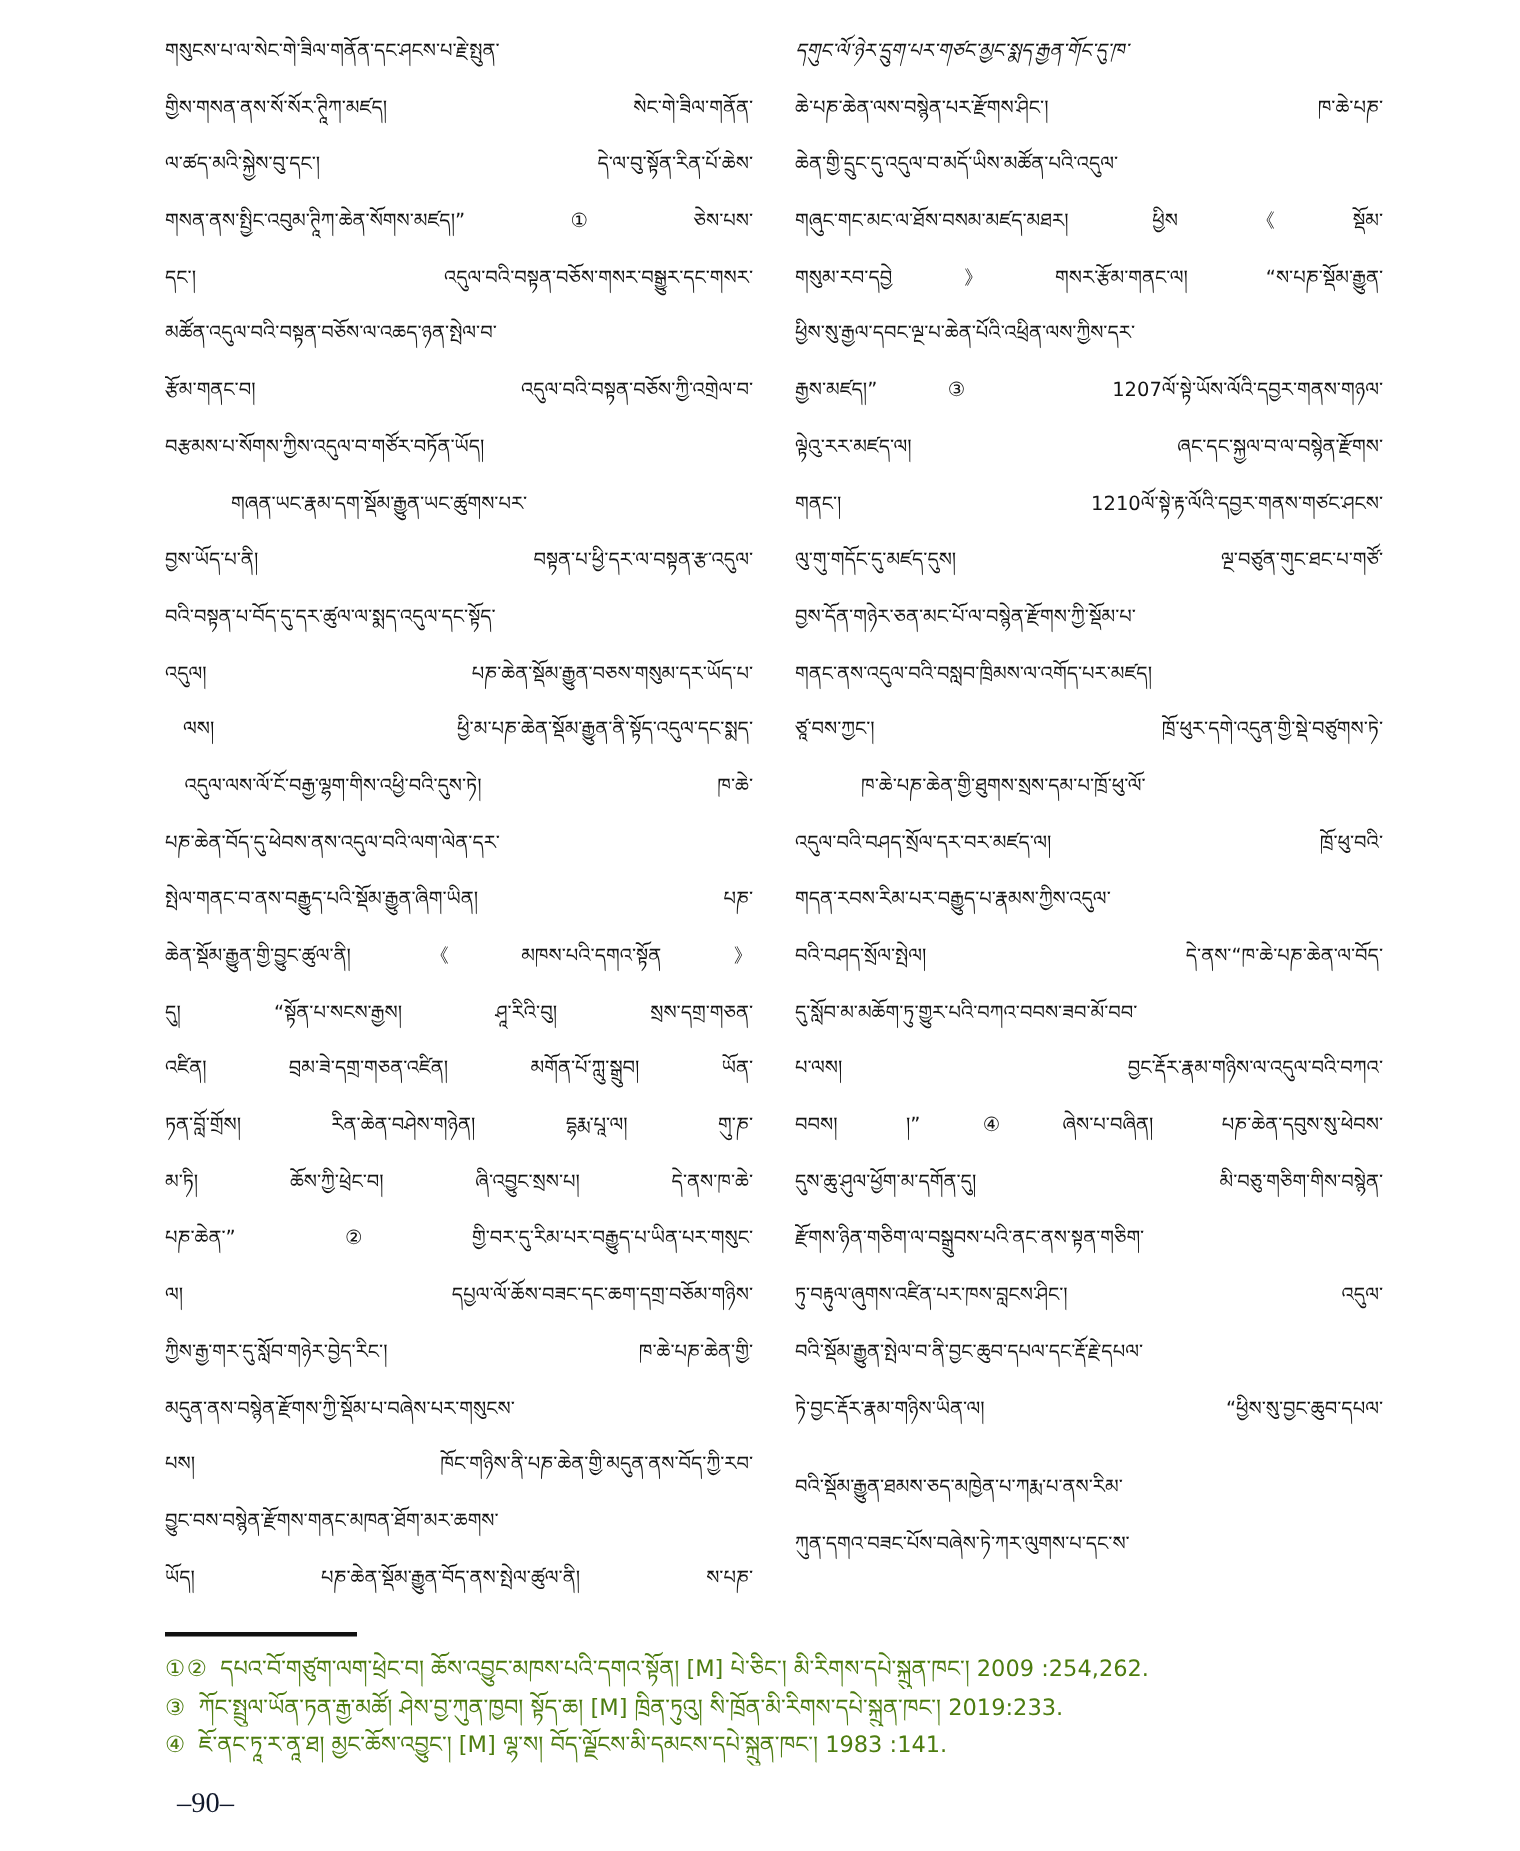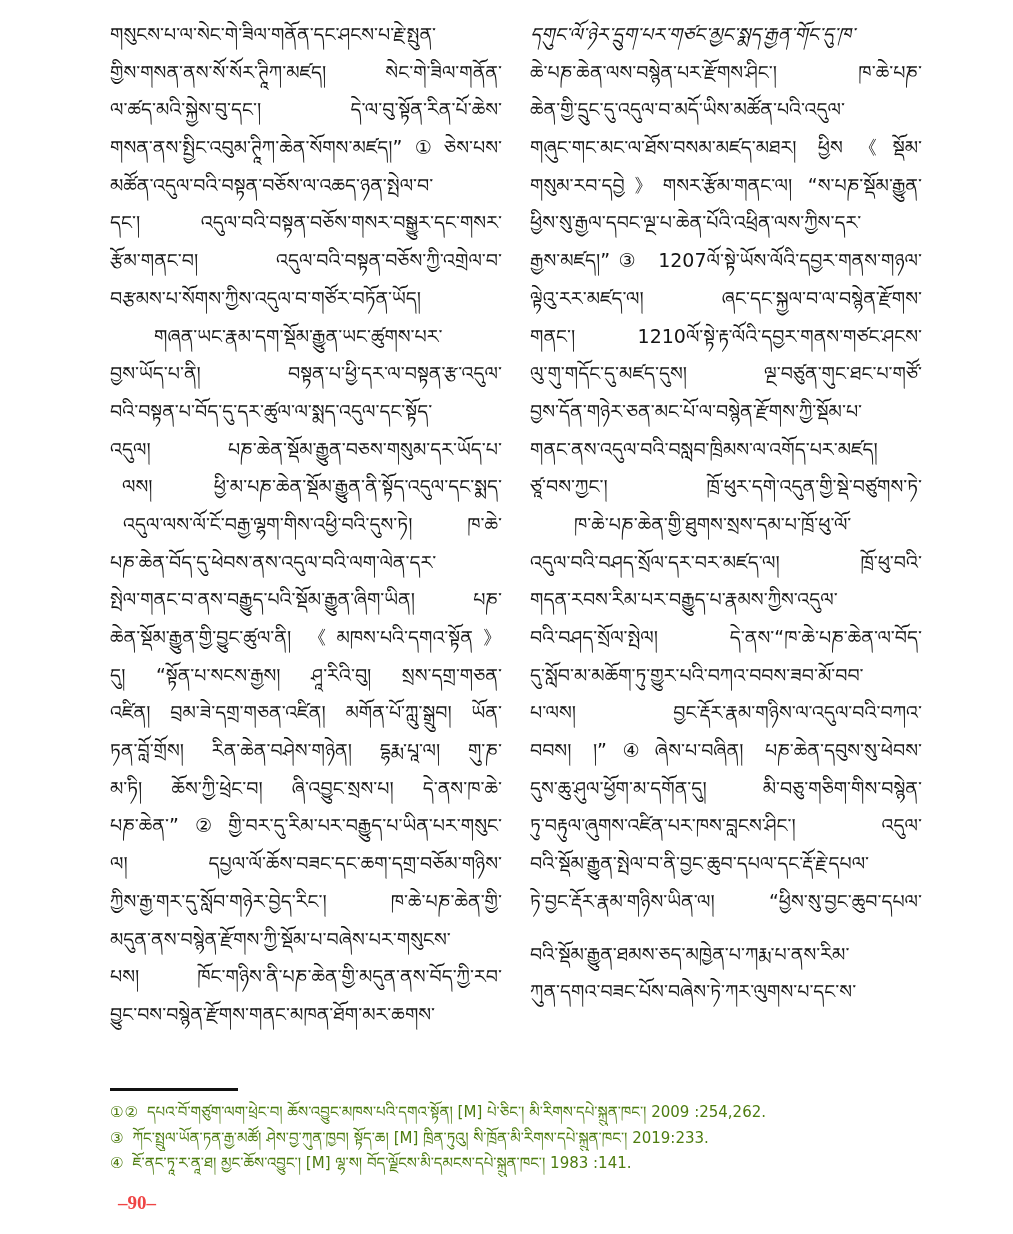--- a/index.html
+++ b/index.html
@@ -7,54 +7,54 @@
     width:1013px;height:1234px;position:relative;overflow:hidden;
     font-family:"DejaVu Sans",sans-serif;color:#141414;
   }
   .page{position:absolute;inset:0;background:#ffffff;}
   .columns{
     position:absolute;left:110px;top:16px;width:812px;height:1062px;
     display:flex;gap:28px;
   }
   .column{width:392px;height:100%;overflow:hidden;}
   .tib-line{
-    height:37.7px;line-height:37.7px;font-size:19px;
+    height:37.7px;line-height:37.7px;font-size:13px;
     white-space:nowrap;overflow:hidden;
     text-align:justify;
   }
   .tib-line.indent{padding-left:44px;}
   .fn-rule{
     position:absolute;left:110px;top:1088px;width:128px;height:3px;
     background:#111;
   }
   .footnotes{
     position:absolute;left:110px;top:1100px;width:812px;
     font-size:15px;color:#4d7c0f;
   }
   .footnote{
     height:25.5px;line-height:25.5px;white-space:nowrap;overflow:hidden;
   }
   .fn-marker{margin-right:8px;letter-spacing:1px;}
   .page-number{
     position:absolute;left:118px;top:1192px;
-    font-family:"Liberation Serif",serif;font-size:19px;color:#ef4444;font-weight:bold;
+    font-family:"Liberation Serif",serif;font-size:19px;color:#0f172a;
   }
 </style>
 </head>
 <body>
 
 <div class="page">
   <main class="columns">
     <section class="column" id="col-left">
         <div class="tib-line" style="text-align-last: justify;">གསུངས་པ་ལ་སེང་གེ་ཟིལ་གནོན་དང་ཤངས་པ་རྗེ་སྤུན་</div>
         <div class="tib-line" style="text-align-last: justify;">གྱིས་གསན་ནས་སོ་སོར་ཊཱིཀ་མཛད། སེང་གེ་ཟིལ་གནོན་</div>
         <div class="tib-line" style="text-align-last: justify;">ལ་ཚད་མའི་སྐྱེས་བུ་དང་། དེ་ལ་བུ་སྟོན་རིན་པོ་ཆེས་</div>
         <div class="tib-line" style="text-align-last: justify;">གསན་ནས་སྤྱིང་འབུམ་ཊཱིཀ་ཆེན་སོགས་མཛད།”①ཅེས་པས་</div>
+        <div class="tib-line" style="text-align-last: justify;">དང་། འདུལ་བའི་བསྟན་བཅོས་གསར་བསྒྱུར་དང་གསར་</div>
         <div class="tib-line" style="text-align-last: justify;">མཚོན་འདུལ་བའི་བསྟན་བཅོས་ལ་འཆད་ཉན་སྤེལ་བ་</div>
-        <div class="tib-line" style="text-align-last: justify;">དང་། འདུལ་བའི་བསྟན་བཅོས་གསར་བསྒྱུར་དང་གསར་</div>
         <div class="tib-line" style="text-align-last: justify;">རྩོམ་གནང་བ། འདུལ་བའི་བསྟན་བཅོས་ཀྱི་འགྲེལ་བ་</div>
         <div class="tib-line">བརྩམས་པ་སོགས་ཀྱིས་འདུལ་བ་གཙོར་བཏོན་ཡོད།</div>
         <div class="tib-line indent" style="text-align-last: justify;">གཞན་ཡང་རྣམ་དག་སྡོམ་རྒྱུན་ཡང་ཚུགས་པར་</div>
         <div class="tib-line" style="text-align-last: justify;">བྱས་ཡོད་པ་ནི། བསྟན་པ་ཕྱི་དར་ལ་བསྟན་རྩ་འདུལ་</div>
         <div class="tib-line" style="text-align-last: justify;">བའི་བསྟན་པ་བོད་དུ་དར་ཚུལ་ལ་སྨད་འདུལ་དང་སྟོད་</div>
         <div class="tib-line" style="text-align-last: justify;">འདུལ། པཎ་ཆེན་སྡོམ་རྒྱུན་བཅས་གསུམ་དར་ཡོད་པ་</div>
         <div class="tib-line" style="text-align-last: justify; margin-left: 12px;">ལས། ཕྱི་མ་པཎ་ཆེན་སྡོམ་རྒྱུན་ནི་སྟོད་འདུལ་དང་སྨད་</div>
         <div class="tib-line" style="text-align-last: justify; margin-left: 13px;">འདུལ་ལས་ལོ་ངོ་བརྒྱ་ལྷག་གིས་འཕྱི་བའི་དུས་ཏེ། ཁ་ཆེ་</div>
         <div class="tib-line" style="text-align-last: justify;">པཎ་ཆེན་བོད་དུ་ཕེབས་ནས་འདུལ་བའི་ལག་ལེན་དར་</div>
         <div class="tib-line" style="text-align-last: justify;">སྤེལ་གནང་བ་ནས་བརྒྱུད་པའི་སྡོམ་རྒྱུན་ཞིག་ཡིན། པཎ་</div>
@@ -62,20 +62,21 @@
         <div class="tib-line" style="text-align-last: justify;">དུ། “སྟོན་པ་སངས་རྒྱས། ཤཱ་རིའི་བུ། སྲས་དགྲ་གཅན་</div>
         <div class="tib-line" style="text-align-last: justify;">འཛིན། བྲམ་ཟེ་དགྲ་གཅན་འཛིན། མགོན་པོ་ཀླུ་སྒྲུབ། ཡོན་</div>
         <div class="tib-line" style="text-align-last: justify;">ཏན་བློ་གྲོས། རིན་ཆེན་བཤེས་གཉེན། དྷརྨ་པཱ་ལ། གུ་ཎ་</div>
         <div class="tib-line" style="text-align-last: justify;">མ་ཏི། ཆོས་ཀྱི་ཕྲེང་བ། ཞི་འབྱུང་སྲས་པ། དེ་ནས་ཁ་ཆེ་</div>
         <div class="tib-line" style="text-align-last: justify;">པཎ་ཆེན་”②གྱི་བར་དུ་རིམ་པར་བརྒྱུད་པ་ཡིན་པར་གསུང་</div>
         <div class="tib-line" style="text-align-last: justify;">ལ། དཔྱལ་ལོ་ཆོས་བཟང་དང་ཆག་དགྲ་བཅོམ་གཉིས་</div>
         <div class="tib-line" style="text-align-last: justify;">ཀྱིས་རྒྱ་གར་དུ་སློབ་གཉེར་བྱེད་རིང་། ཁ་ཆེ་པཎ་ཆེན་གྱི་</div>
         <div class="tib-line" style="text-align-last: justify;">མདུན་ནས་བསྙེན་རྫོགས་ཀྱི་སྡོམ་པ་བཞེས་པར་གསུངས་</div>
         <div class="tib-line" style="text-align-last: justify;">པས། ཁོང་གཉིས་ནི་པཎ་ཆེན་གྱི་མདུན་ནས་བོད་ཀྱི་རབ་</div>
         <div class="tib-line" style="text-align-last: justify;">བྱུང་བས་བསྙེན་རྫོགས་གནང་མཁན་ཐོག་མར་ཆགས་</div>
+        <div class="tib-line" style="text-align-last: justify;">ཡོད། པཎ་ཆེན་སྡོམ་རྒྱུན་བོད་ནས་སྤེལ་ཚུལ་ནི། ས་པཎ་</div>
       </section>
     <section class="column" id="col-right">
         <div class="tib-line" style="text-align-last: justify; font-style: italic;">དགུང་ལོ་ཉེར་དྲུག་པར་གཙང་མྱང་སྨད་རྒྱན་གོང་དུ་ཁ་</div>
         <div class="tib-line" style="text-align-last: justify;">ཆེ་པཎ་ཆེན་ལས་བསྙེན་པར་རྫོགས་ཤིང་། ཁ་ཆེ་པཎ་</div>
         <div class="tib-line" style="text-align-last: justify;">ཆེན་གྱི་དྲུང་དུ་འདུལ་བ་མདོ་ཡིས་མཚོན་པའི་འདུལ་</div>
         <div class="tib-line" style="text-align-last: justify;">གཞུང་གང་མང་ལ་ཐོས་བསམ་མཛད་མཐར། ཕྱིས《སྡོམ་</div>
         <div class="tib-line" style="text-align-last: justify;">གསུམ་རབ་དབྱེ》གསར་རྩོམ་གནང་ལ། “ས་པཎ་སྡོམ་རྒྱུན་</div>
         <div class="tib-line" style="text-align-last: justify;">ཕྱིས་སུ་རྒྱལ་དབང་ལྔ་པ་ཆེན་པོའི་འཕྲིན་ལས་ཀྱིས་དར་</div>
         <div class="tib-line" style="text-align-last: justify;">རྒྱས་མཛད།”③ 1207ལོ་སྟེ་ཡོས་ལོའི་དབྱར་གནས་གཉལ་</div>
         <div class="tib-line" style="text-align-last: justify;">ལྟེའུ་རར་མཛད་ལ། ཞང་དང་སྐྱལ་བ་ལ་བསྙེན་རྫོགས་</div>
@@ -85,20 +86,21 @@
         <div class="tib-line">གནང་ནས་འདུལ་བའི་བསླབ་ཁྲིམས་ལ་འགོད་པར་མཛད།</div>
         <div class="tib-line" style="text-align-last: justify;">ཙཱ་བས་ཀྱང་། ཁྲོ་ཕུར་དགེ་འདུན་གྱི་སྡེ་བཙུགས་ཏེ་</div>
         <div class="tib-line indent" style="text-align-last: justify;">ཁ་ཆེ་པཎ་ཆེན་གྱི་ཐུགས་སྲས་དམ་པ་ཁྲོ་ཕུ་ལོ་</div>
         <div class="tib-line" style="text-align-last: justify;">འདུལ་བའི་བཤད་སྲོལ་དར་བར་མཛད་ལ། ཁྲོ་ཕུ་བའི་</div>
         <div class="tib-line" style="text-align-last: justify;">གདན་རབས་རིམ་པར་བརྒྱུད་པ་རྣམས་ཀྱིས་འདུལ་</div>
         <div class="tib-line" style="text-align-last: justify;">བའི་བཤད་སྲོལ་སྤེལ། དེ་ནས་“ཁ་ཆེ་པཎ་ཆེན་ལ་བོད་</div>
         <div class="tib-line" style="text-align-last: justify;">དུ་སློབ་མ་མཆོག་ཏུ་གྱུར་པའི་བཀའ་བབས་ཟབ་མོ་བབ་</div>
         <div class="tib-line" style="text-align-last: justify;">པ་ལས། བྱང་རྡོར་རྣམ་གཉིས་ལ་འདུལ་བའི་བཀའ་</div>
         <div class="tib-line" style="text-align-last: justify;">བབས། །”④ཞེས་པ་བཞིན། པཎ་ཆེན་དབུས་སུ་ཕེབས་</div>
         <div class="tib-line" style="text-align-last: justify;">དུས་ཆུ་ཤུལ་ཕྱོག་མ་དགོན་དུ། མི་བཅུ་གཅིག་གིས་བསྙེན་</div>
+        <div class="tib-line" style="text-align-last: justify;">རྫོགས་ཉིན་གཅིག་ལ་བསྒྲུབས་པའི་ནང་ནས་སྟན་གཅིག་</div>
         <div class="tib-line" style="text-align-last: justify;">ཏུ་བརྟུལ་ཞུགས་འཛིན་པར་ཁས་བླངས་ཤིང་། འདུལ་</div>
         <div class="tib-line" style="text-align-last: justify;">བའི་སྡོམ་རྒྱུན་སྤེལ་བ་ནི་བྱང་ཆུབ་དཔལ་དང་རྡོ་རྗེ་དཔལ་</div>
         <div class="tib-line" style="text-align-last: justify;">ཏེ་བྱང་རྡོར་རྣམ་གཉིས་ཡིན་ལ། “ཕྱིས་སུ་བྱང་ཆུབ་དཔལ་</div>
         <div class="tib-line" style="text-align-last: justify; margin-top: 15px;">བའི་སྡོམ་རྒྱུན་ཐམས་ཅད་མཁྱེན་པ་ཀརྨ་པ་ནས་རིམ་</div>
         <div class="tib-line" style="text-align-last: justify;">ཀུན་དགའ་བཟང་པོས་བཞེས་ཏེ་ཀར་ལུགས་པ་དང་ས་</div>
       </section>
   </main>
 
   <div class="fn-rule"></div>
   <div class="footnotes" id="footnotes">

